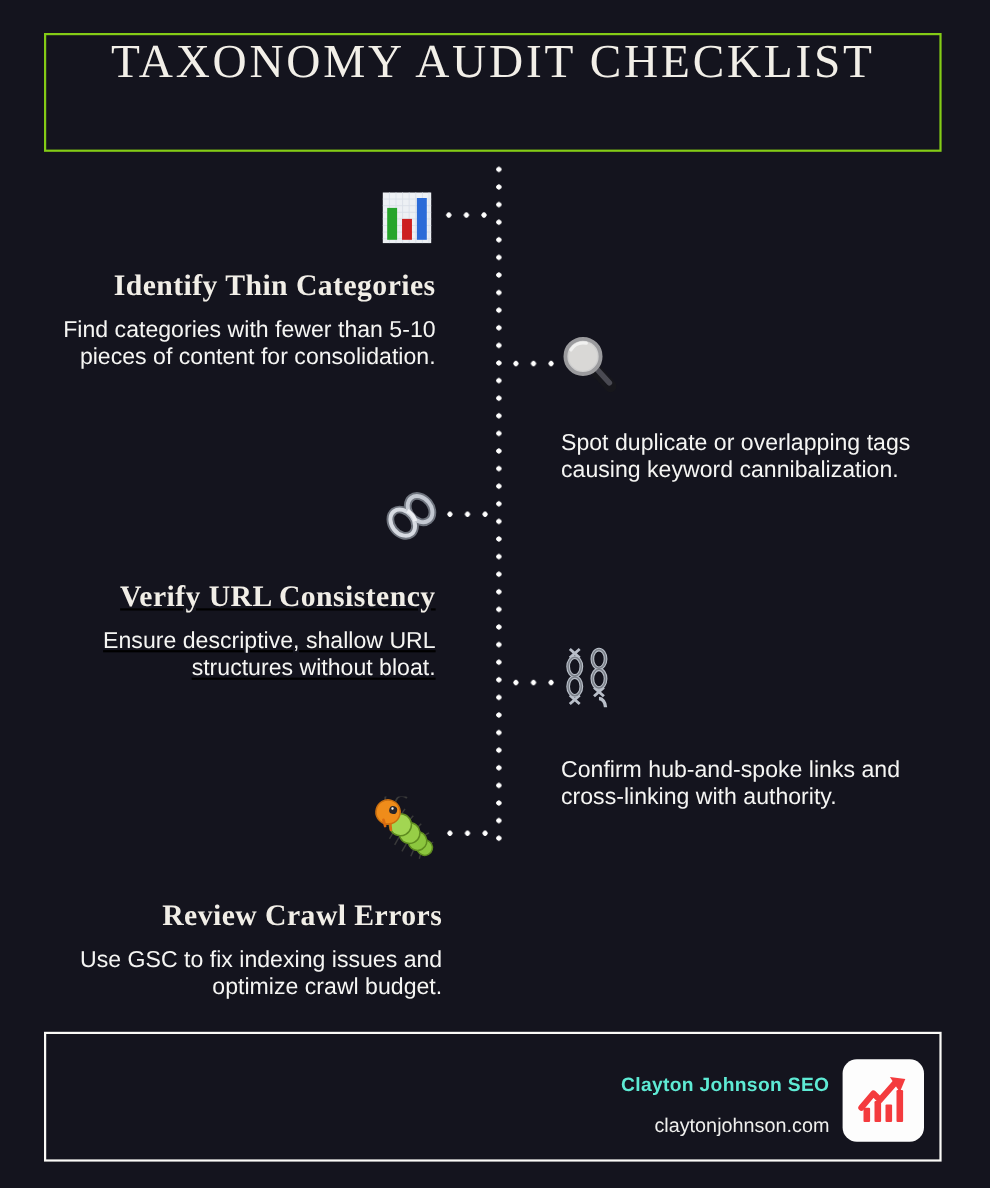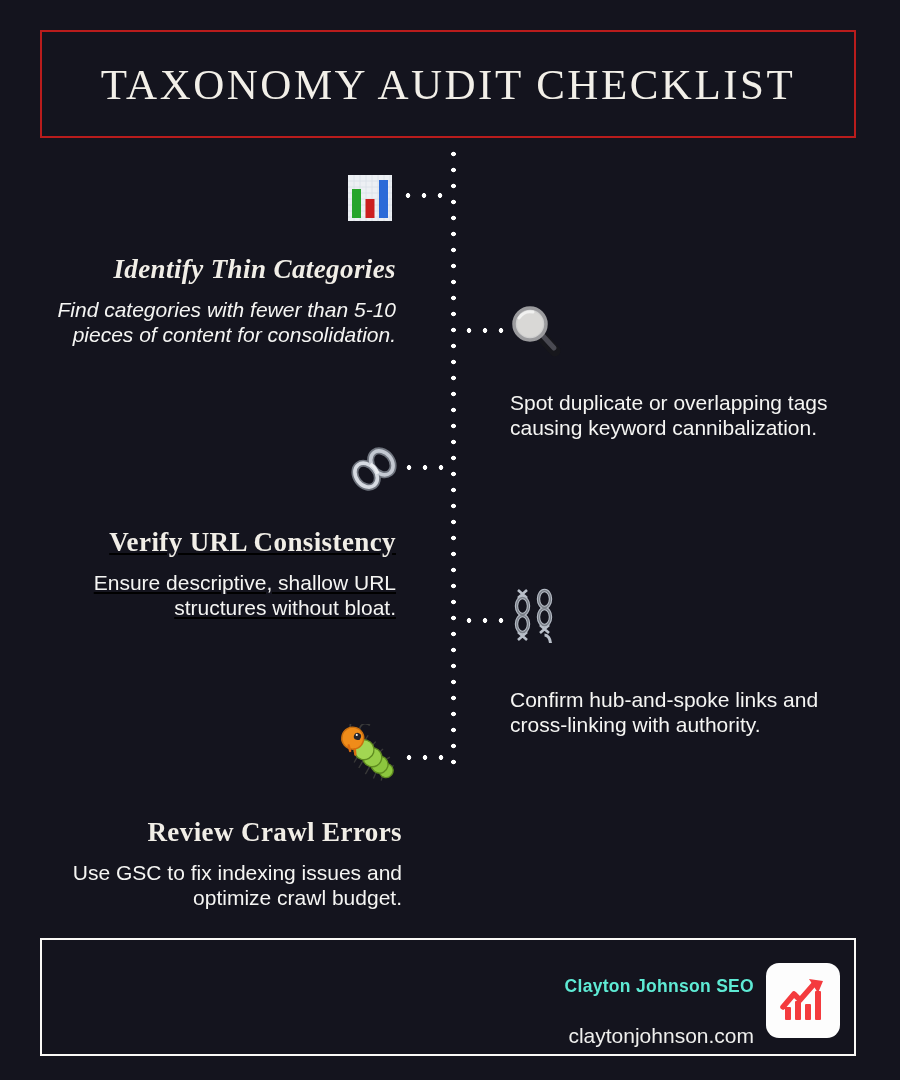--- a/index.html
+++ b/index.html
@@ -13,22 +13,22 @@
     background: #14141e;
     overflow: hidden;
     margin: 0 auto;
   }
 
   
   .title-box {
     position: absolute;
     left: 40px; top: 30px;
     width: 816px; height: 108px;
-    border: 2px solid #b91c1c;
-    display: flex; align-items: center; justify-content: center;
+    border: 2px solid #84cc16;
+    display: flex; justify-content: center;
   }
   .title-text {
     font-family: "Liberation Serif", "DejaVu Serif", serif;
     font-size: 43px;
     font-weight: 400;
     letter-spacing: 2.5px;
     color: #f2efe8;
     white-space: nowrap;
   }
 
@@ -72,21 +72,21 @@
     color: #f1eee7;
     margin-bottom: 12px;
   }
   .section .desc {
     font-size: 21px;
     line-height: 25px;
     color: #f5f5f3;
   }
   .sec-left  { left: 40px;  width: 356px; text-align: right; }
   .sec-right { left: 510px; width: 364px; text-align: left; }
-  .sec-1 { top: 254px; font-style: italic; }
+  .sec-1 { top: 244px; }
   .sec-2 { top: 390px; }
   .sec-3 { top: 527px; text-decoration: underline; }
   .sec-4 { top: 687px; }
   .sec-5 { top: 817px; left: 46px; }
 
   
   .footer-box {
     position: absolute;
     left: 40px; top: 938px;
     width: 816px; height: 118px;
@@ -97,22 +97,22 @@
     top: 976px; right: 146px;
     text-align: right;
   }
   .brand-name {
     font-size: 17.5px;
     font-weight: 700;
     letter-spacing: 0.3px;
     color: #5eead4;
   }
   .brand-site {
-    margin-top: 27px;
-    font-size: 21px;
+    margin-top: 16px;
+    font-size: 18px;
     color: #efefed;
   }
   .brand-logo {
     position: absolute;
     left: 766px; top: 963px;
     width: 74px; height: 75px;
     background: #fdfdfd;
     border-radius: 13px;
     display: flex; align-items: center; justify-content: center;
   }

